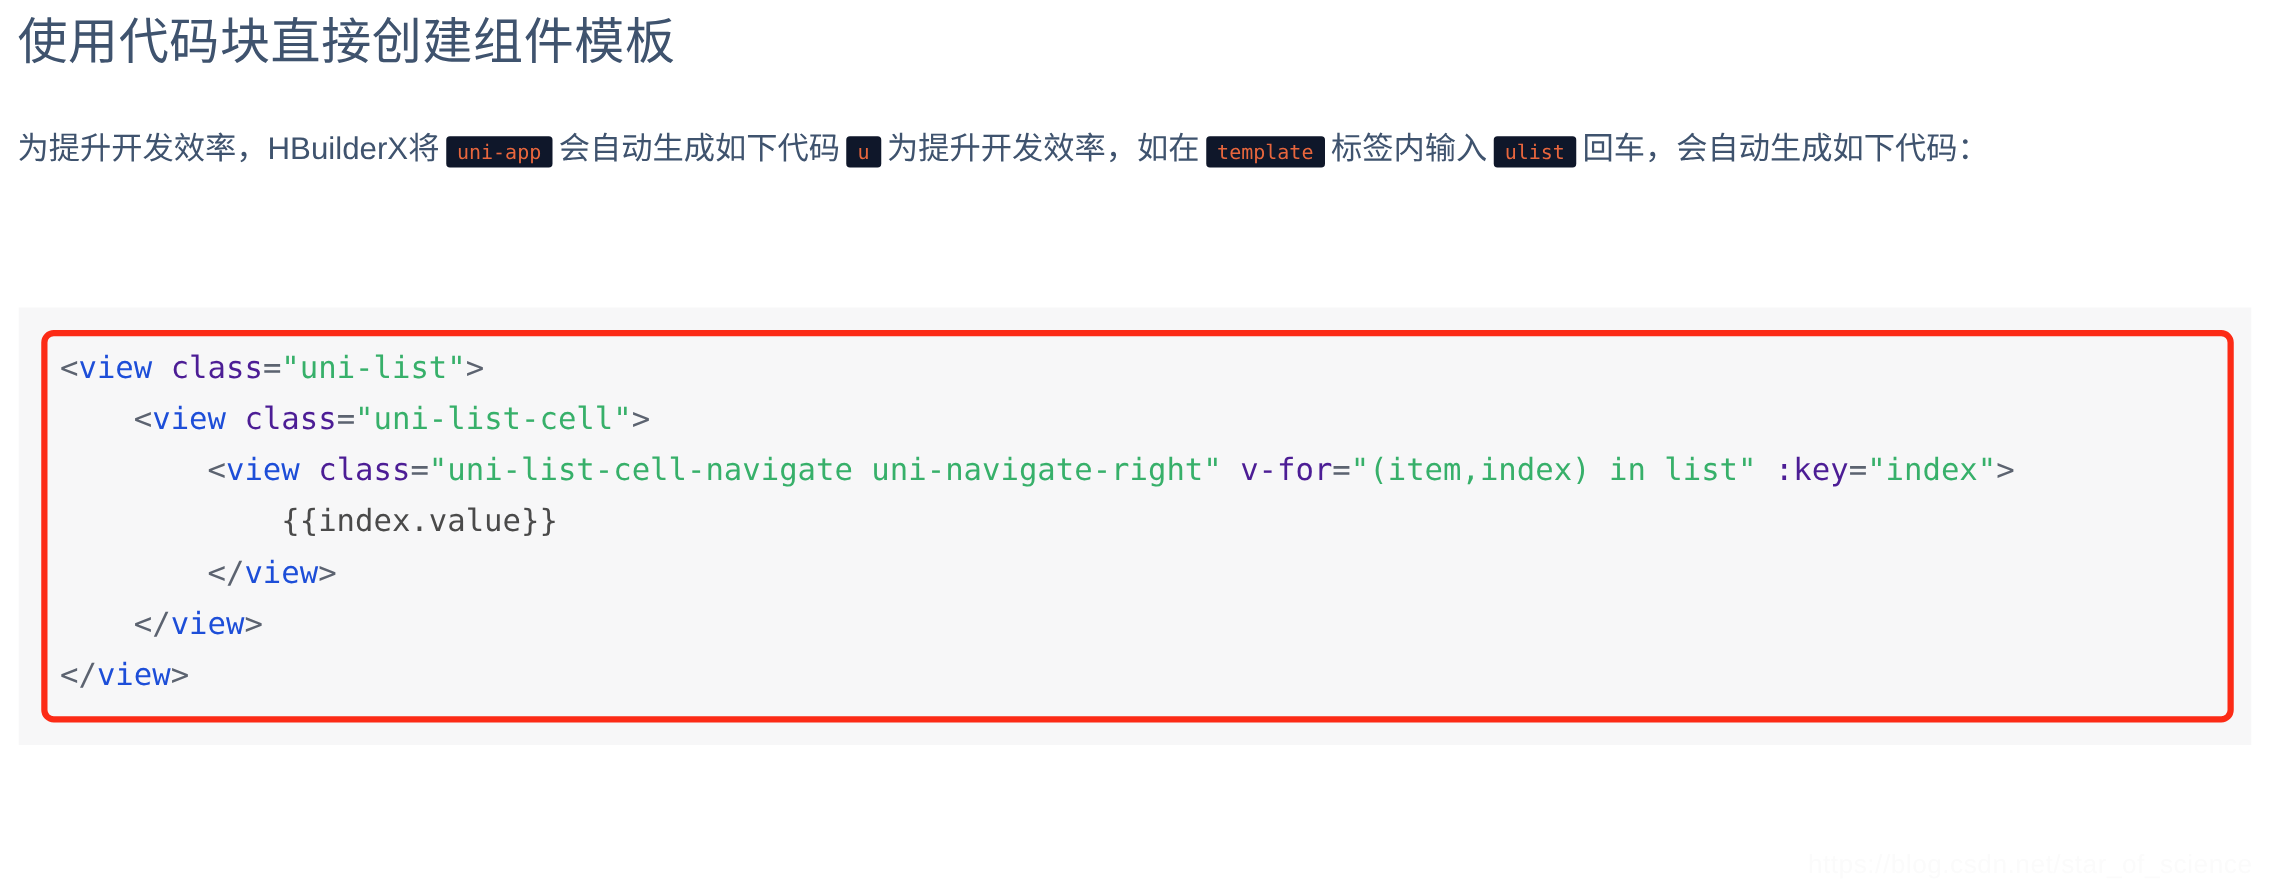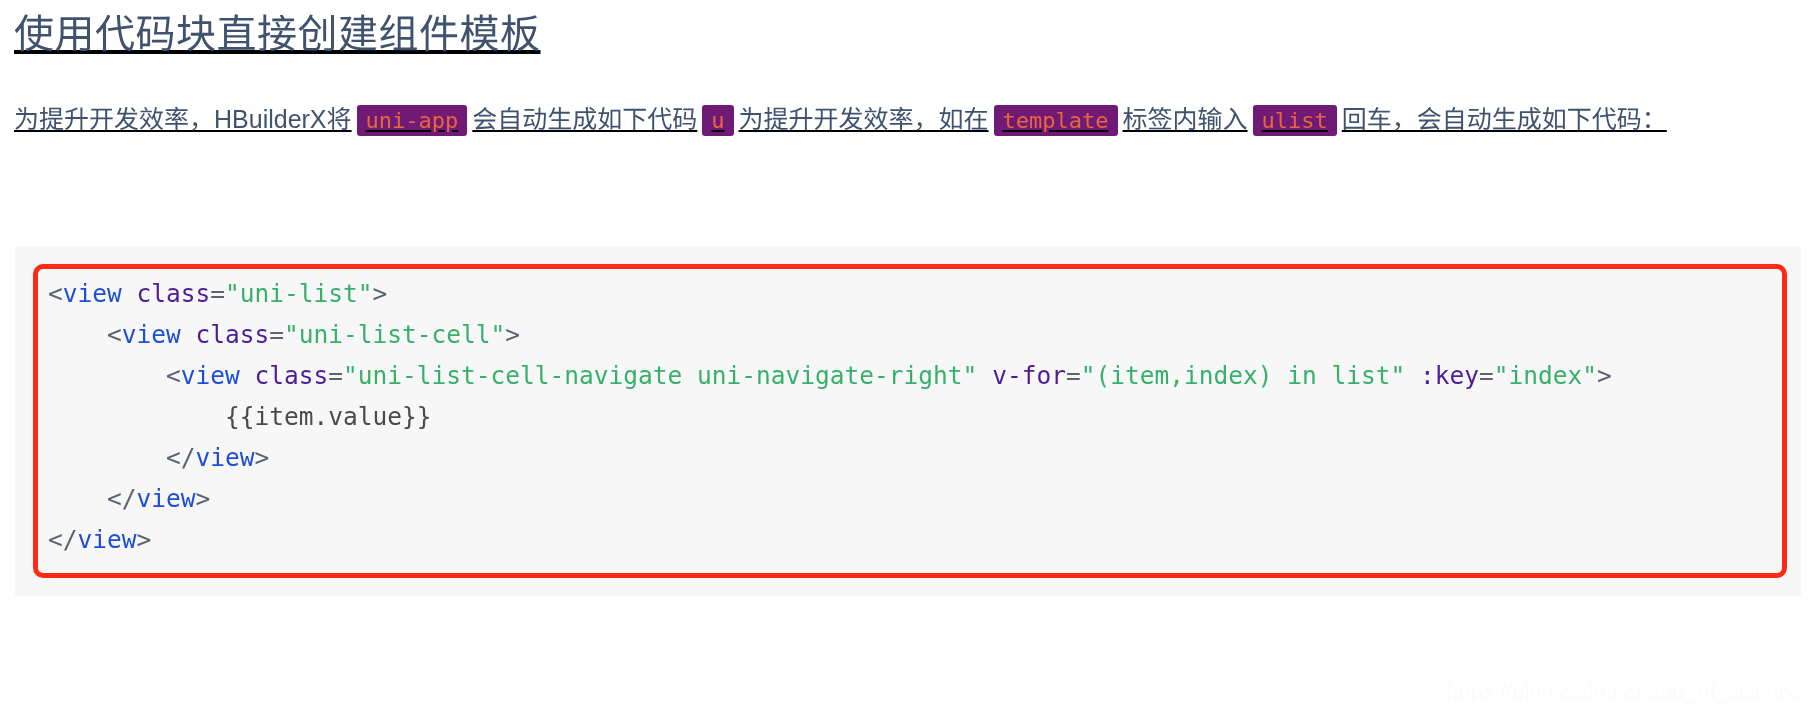--- a/index.html
+++ b/index.html
@@ -14,21 +14,20 @@
     overflow: hidden;
     position: relative;
   }
 
   .page {
     position: relative;
     width: 1816px;
     height: 714px;
     box-sizing: border-box;
     padding: 0 14px;
-    text-decoration: underline;
   }
 
   
   .page-title {
     margin: 0;
     padding-top: 6px;
     font-size: 40px;
     line-height: 56px;
     font-weight: 400;
     color: #3f536e;
@@ -41,23 +40,23 @@
     padding-top: 32px;
     font-size: 25px;
     line-height: 50px;
     color: #3f536e;
     max-width: 1800px;
   }
   .para .t { white-space: pre; }
 
   code.inline {
     font-family: "DejaVu Sans Mono", "Liberation Mono", monospace;
-    background: #701a75;
+    background: #0f172a;
     color: #e8663d;
-    font-size: 22px;
+    font-size: 16px;
     padding: 3px 9px;
     border-radius: 3px;
     margin: 0 5px;
     white-space: pre;
   }
 
   
   .codeblock-wrap {
     position: absolute;
     left: 15px;
@@ -119,21 +118,21 @@
 
   <h1 class="page-title">使用代码块直接创建组件模板</h1>
 
   <p class="para"><span class="t">为提升开发效率，HBuilderX将</span><code class="inline">uni-app</code><span class="t">会自动生成如下代码</span><code class="inline">u</code><span class="t">为提升开发效率，如在</span><code class="inline">template</code><span class="t">标签内输入</span><code class="inline">ulist</code><span class="t">回车，会自动生成如下代码：</span></p>
 
   <div class="codeblock-wrap" style="background: rgb(247, 247, 248);">
     <div class="redbox" style="border-color: rgb(252, 43, 22);"></div>
     <pre class="code"><span><span></span><span class="tok-punct">&lt;</span><span class="tok-tag">view</span><span class="tok-text"> </span><span class="tok-attr">class</span><span class="tok-punct">=</span><span class="tok-str">"uni-list"</span><span class="tok-punct">&gt;</span></span>
 <span><span>    </span><span class="tok-punct">&lt;</span><span class="tok-tag">view</span><span class="tok-text"> </span><span class="tok-attr">class</span><span class="tok-punct">=</span><span class="tok-str">"uni-list-cell"</span><span class="tok-punct">&gt;</span></span>
 <span><span>        </span><span class="tok-punct">&lt;</span><span class="tok-tag">view</span><span class="tok-text"> </span><span class="tok-attr">class</span><span class="tok-punct">=</span><span class="tok-str">"uni-list-cell-navigate uni-navigate-right"</span><span class="tok-text"> </span><span class="tok-attr">v-for</span><span class="tok-punct">=</span><span class="tok-str">"(item,index) in list"</span><span class="tok-text"> </span><span class="tok-attr">:key</span><span class="tok-punct">=</span><span class="tok-str">"index"</span><span class="tok-punct">&gt;</span></span>
-<span><span>            </span><span class="tok-text">{{item.value}}</span></span>
+<span><span>            </span><span class="tok-text">{{index.value}}</span></span>
 <span><span>        </span><span class="tok-punct">&lt;/</span><span class="tok-tag">view</span><span class="tok-punct">&gt;</span></span>
 <span><span>    </span><span class="tok-punct">&lt;/</span><span class="tok-tag">view</span><span class="tok-punct">&gt;</span></span>
 <span><span></span><span class="tok-punct">&lt;/</span><span class="tok-tag">view</span><span class="tok-punct">&gt;</span></span></pre>
   </div>
 
   <div class="watermark">https://blog.csdn.net/star_of_science</div>
 
 </div>
 
 </body></html>

